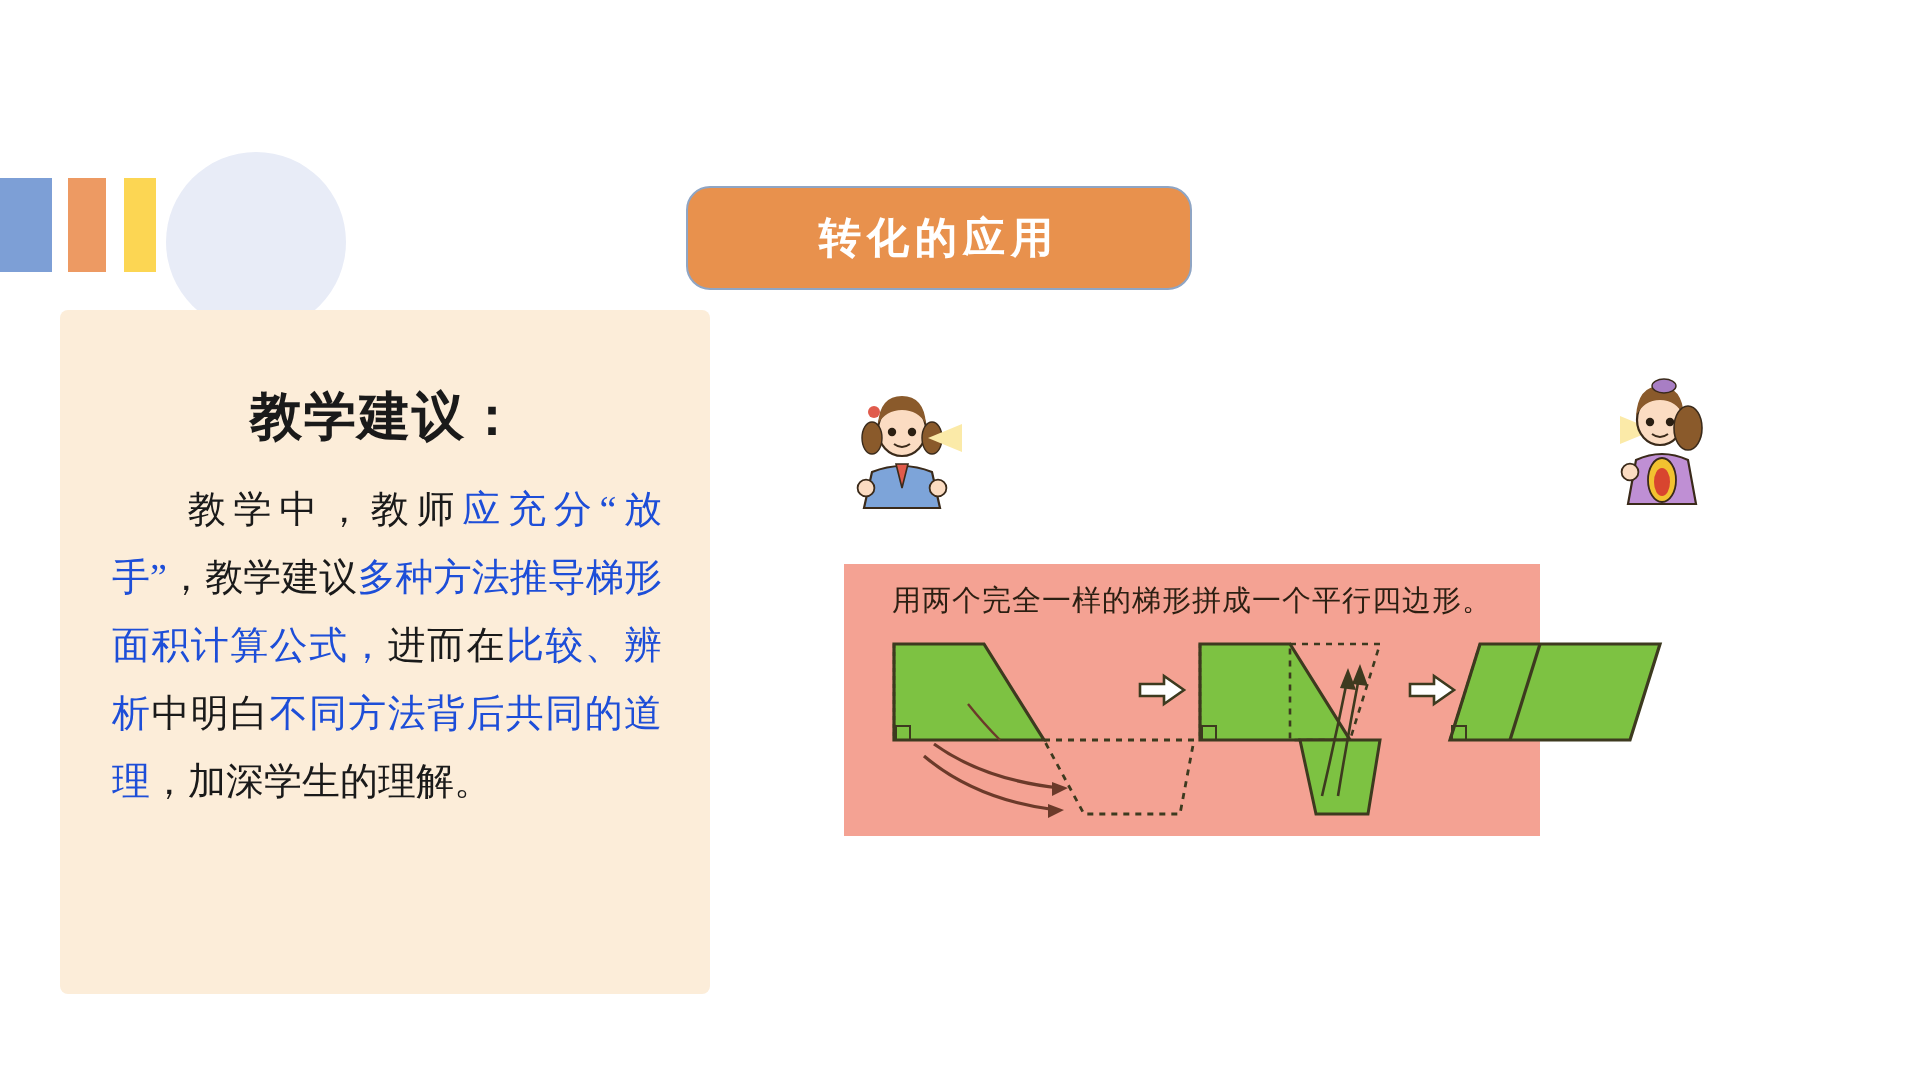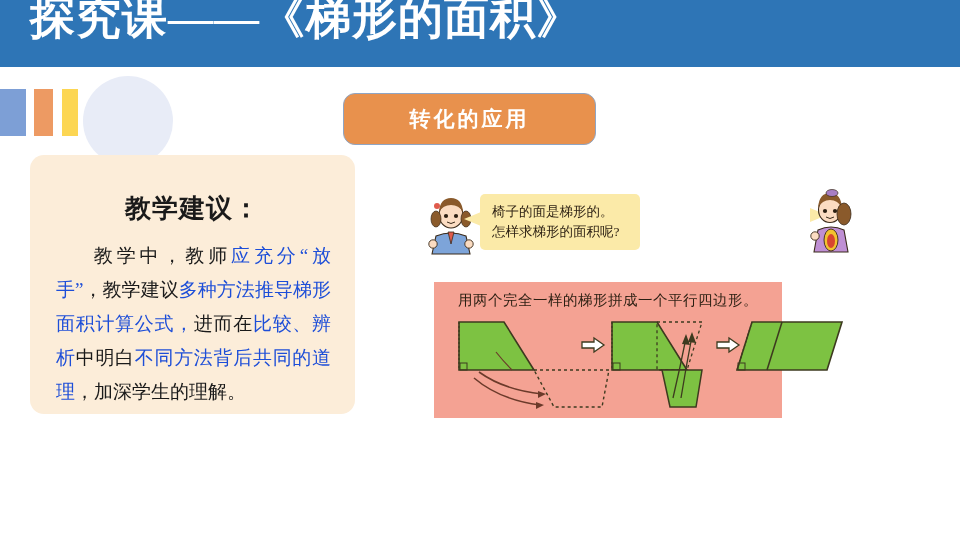--- a/index.html
+++ b/index.html
@@ -28,22 +28,22 @@
   .pill{
     position:absolute;left:343px;top:93px;width:253px;height:52px;
     background:#e8914d;border:1.5px solid #8fa5c4;border-radius:12px;
     box-sizing:border-box;display:flex;align-items:center;justify-content:center;
   }
   .pill-label{font-size:21px;font-weight:bold;color:#ffffff;letter-spacing:3px;
     font-family:"Liberation Sans","DejaVu Sans",sans-serif;}
 
   
   .beige-card{
-    position:absolute;left:30px;top:155px;width:325px;height:259px;
-    background:#fcedd9;border-radius:14px;box-sizing:border-box;padding-left:41px;
+    position:absolute;left:30px;top:155px;width:325px;height:342px;
+    background:#fcedd9;border-radius:4px;box-sizing:border-box;padding-left:41px;
   }
   .card-heading{
     position:absolute;left:0;top:36px;width:100%;text-align:center;
     font-size:26px;font-weight:bold;color:#1a1a1a;letter-spacing:1px;
     font-family:"Liberation Sans","DejaVu Sans",sans-serif;
   }
   .card-body{
     position:absolute;left:26px;top:84px;width:275px;
     font-size:19px;line-height:34px;color:#1a1a1a;text-align:justify;
     font-family:"Liberation Serif","DejaVu Serif",serif;
@@ -64,36 +64,33 @@
   .tail{position:absolute;width:0;height:0;}
   .tail-l{left:44px;top:34px;border-top:7px solid transparent;border-bottom:7px solid transparent;border-right:17px solid #fbeaa8;}
   .tail-r{left:390px;top:30px;border-top:7px solid transparent;border-bottom:7px solid transparent;border-left:17px solid #fbeaa8;}
 
   
   .girl{position:absolute;width:46px;height:70px;}
   .girl-left{left:8px;top:14px;}
   .girl-right{left:388px;top:8px;}
 
   .pink-panel{
-    position:absolute;left:14px;top:104px;width:348px;height:136px;background:#f4a293;
+    position:absolute;left:2px;top:104px;width:348px;height:136px;background:#f4a293;
   }
   .panel-caption{
     position:absolute;left:0;top:9px;width:100%;text-align:center;
     font-size:14.5px;color:#2b1f12;letter-spacing:.5px;
     font-family:"Liberation Serif","DejaVu Serif",serif;
   }
 </style>
 </head>
 <body>
 
 <div class="slide">
 
-  <div class="banner">
-    <div class="banner-title">探究课——《梯形的面积》</div>
-  </div>
 
   <div class="bar bar-blue"></div>
   <div class="bar bar-orange"></div>
   <div class="bar bar-yellow"></div>
   <div class="circle-deco"></div>
 
   <div class="pill">
     <span class="pill-label">转化的应用</span>
   </div>
 
@@ -115,24 +112,20 @@
       <ellipse cx="38" cy="27" rx="5" ry="8" fill="#8a5a2b" stroke="#3a2a1a" stroke-width=".7"></ellipse>
       <circle cx="18" cy="24" r="2.1" fill="#2b1f12"></circle>
       <circle cx="28" cy="24" r="2.1" fill="#2b1f12"></circle>
       <path d="M19 30 Q23 33 27 30" stroke="#3a2a1a" stroke-width="1" fill="none"></path>
       <circle cx="5" cy="52" r="4.2" fill="#fbdcc2" stroke="#3a2a1a" stroke-width=".9"></circle>
       <circle cx="41" cy="52" r="4.2" fill="#fbdcc2" stroke="#3a2a1a" stroke-width=".9"></circle>
       <circle cx="9" cy="14" r="3" fill="#e05b4c"></circle>
     </svg>
 
     <div class="tail tail-l"></div>
-    <div class="bubble bubble-left">
-      <div>椅子的面是梯形的。</div>
-      <div>怎样求梯形的面积呢?</div>
-    </div>
 
     <div class="tail tail-r"></div>
 
     <svg class="girl girl-right" viewBox="0 0 46 70">
       <path d="M6 66 L10 44 Q23 38 36 44 L40 66 Z" fill="#bf8fd4" stroke="#3a2a1a" stroke-width="1.1"></path>
       <ellipse cx="23" cy="54" rx="7" ry="11" fill="#f2c230" stroke="#3a2a1a" stroke-width=".9"></ellipse>
       <ellipse cx="23" cy="55" rx="4" ry="7" fill="#d8452f"></ellipse>
       <ellipse cx="22" cy="24" rx="11.5" ry="12.5" fill="#fbdcc2" stroke="#3a2a1a" stroke-width="1.1"></ellipse>
       <path d="M10 22 Q11 7 22 7 Q33 7 34 22 Q30 14 22 14 Q14 14 10 22 Z" fill="#8a5a2b"></path>
       <ellipse cx="36" cy="28" rx="7" ry="11" fill="#8a5a2b" stroke="#3a2a1a" stroke-width=".8"></ellipse>

